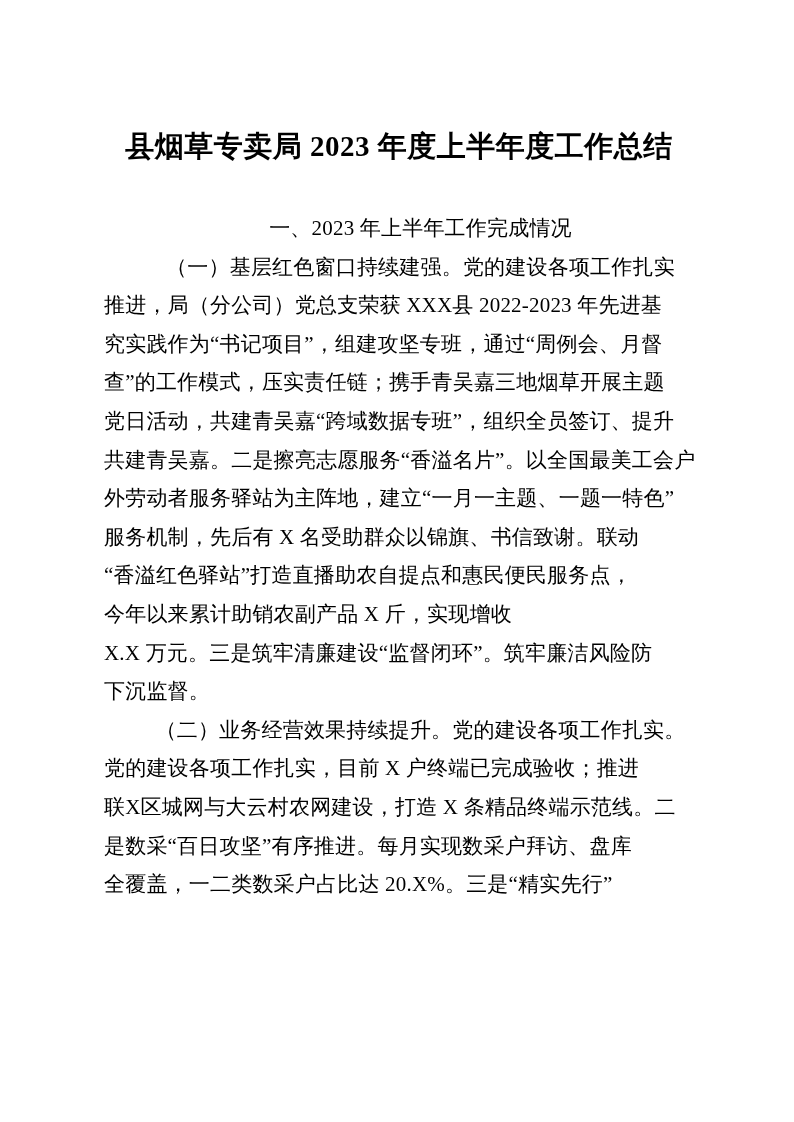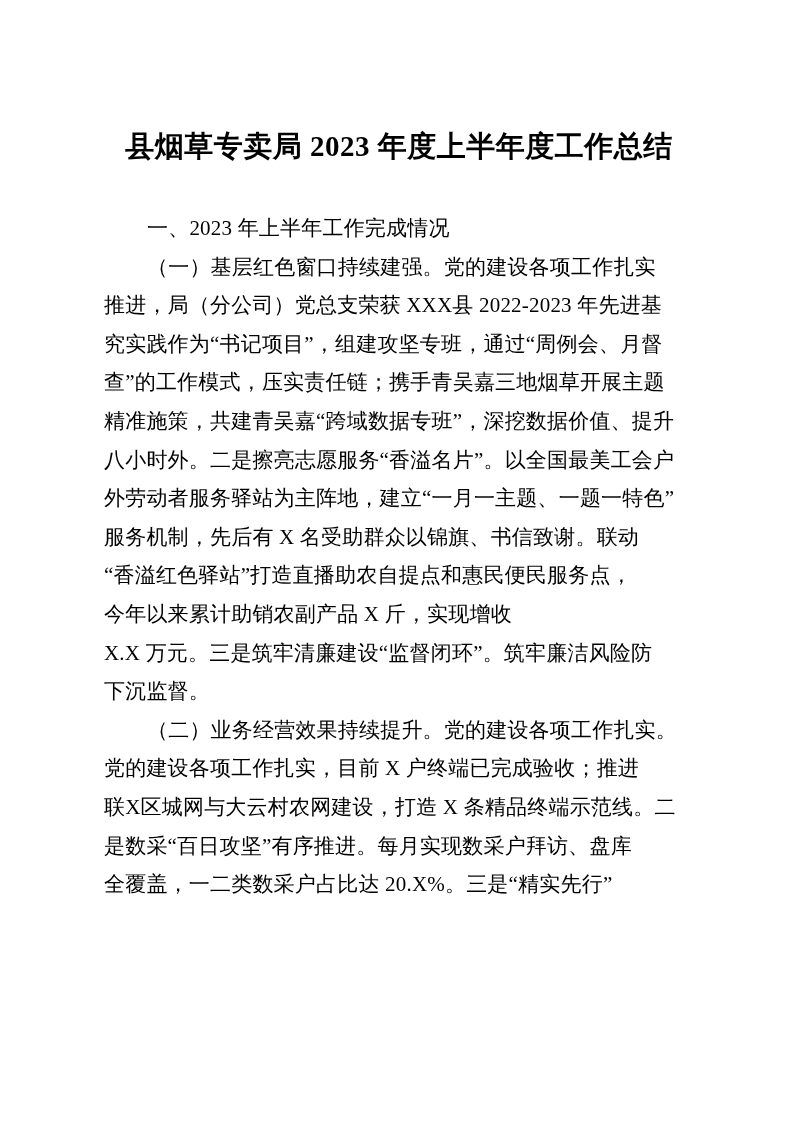--- a/index.html
+++ b/index.html
@@ -35,41 +35,42 @@
     padding: 0;
   }
   .line {
     font-size: 21px;
     line-height: 38.6px;
     white-space: pre;
     letter-spacing: 0.2px;
   }
   .line.first {
     padding-left: 43px; 
+    text-align: center;
   }
 </style>
 </head>
 <body>
 
 <div class="page">
   <h1 class="title">县烟草专卖局 2023 年度上半年度工作总结</h1>
 
   <div class="body-text">
 
     <div class="paragraph">
       <div class="line first">一、2023 年上半年工作完成情况</div>
     </div>
 
     <div class="paragraph">
       <div class="line first">（一）基层红色窗口持续建强。党的建设各项工作扎实</div>
       <div class="line">推进，局（分公司）党总支荣获 XXX县 2022-2023 年先进基</div>
       <div class="line">究实践作为“书记项目”，组建攻坚专班，通过“周例会、月督</div>
       <div class="line">查”的工作模式，压实责任链；携手青吴嘉三地烟草开展主题</div>
-      <div class="line">精准施策，共建青吴嘉“跨域数据专班”，深挖数据价值、提升</div>
-      <div class="line">八小时外。二是擦亮志愿服务“香溢名片”。以全国最美工会户</div>
+      <div class="line">党日活动，共建青吴嘉“跨域数据专班”，组织全员签订、提升</div>
+      <div class="line">共建青吴嘉。二是擦亮志愿服务“香溢名片”。以全国最美工会户</div>
       <div class="line">外劳动者服务驿站为主阵地，建立“一月一主题、一题一特色”</div>
       <div class="line">服务机制，先后有 X 名受助群众以锦旗、书信致谢。联动</div>
       <div class="line">“香溢红色驿站”打造直播助农自提点和惠民便民服务点，</div>
       <div class="line">今年以来累计助销农副产品 X 斤，实现增收</div>
       <div class="line">X.X 万元。三是筑牢清廉建设“监督闭环”。筑牢廉洁风险防</div>
       <div class="line">下沉监督。</div>
     </div>
 
     <div class="paragraph">
       <div class="line first">（二）业务经营效果持续提升。党的建设各项工作扎实。</div>

